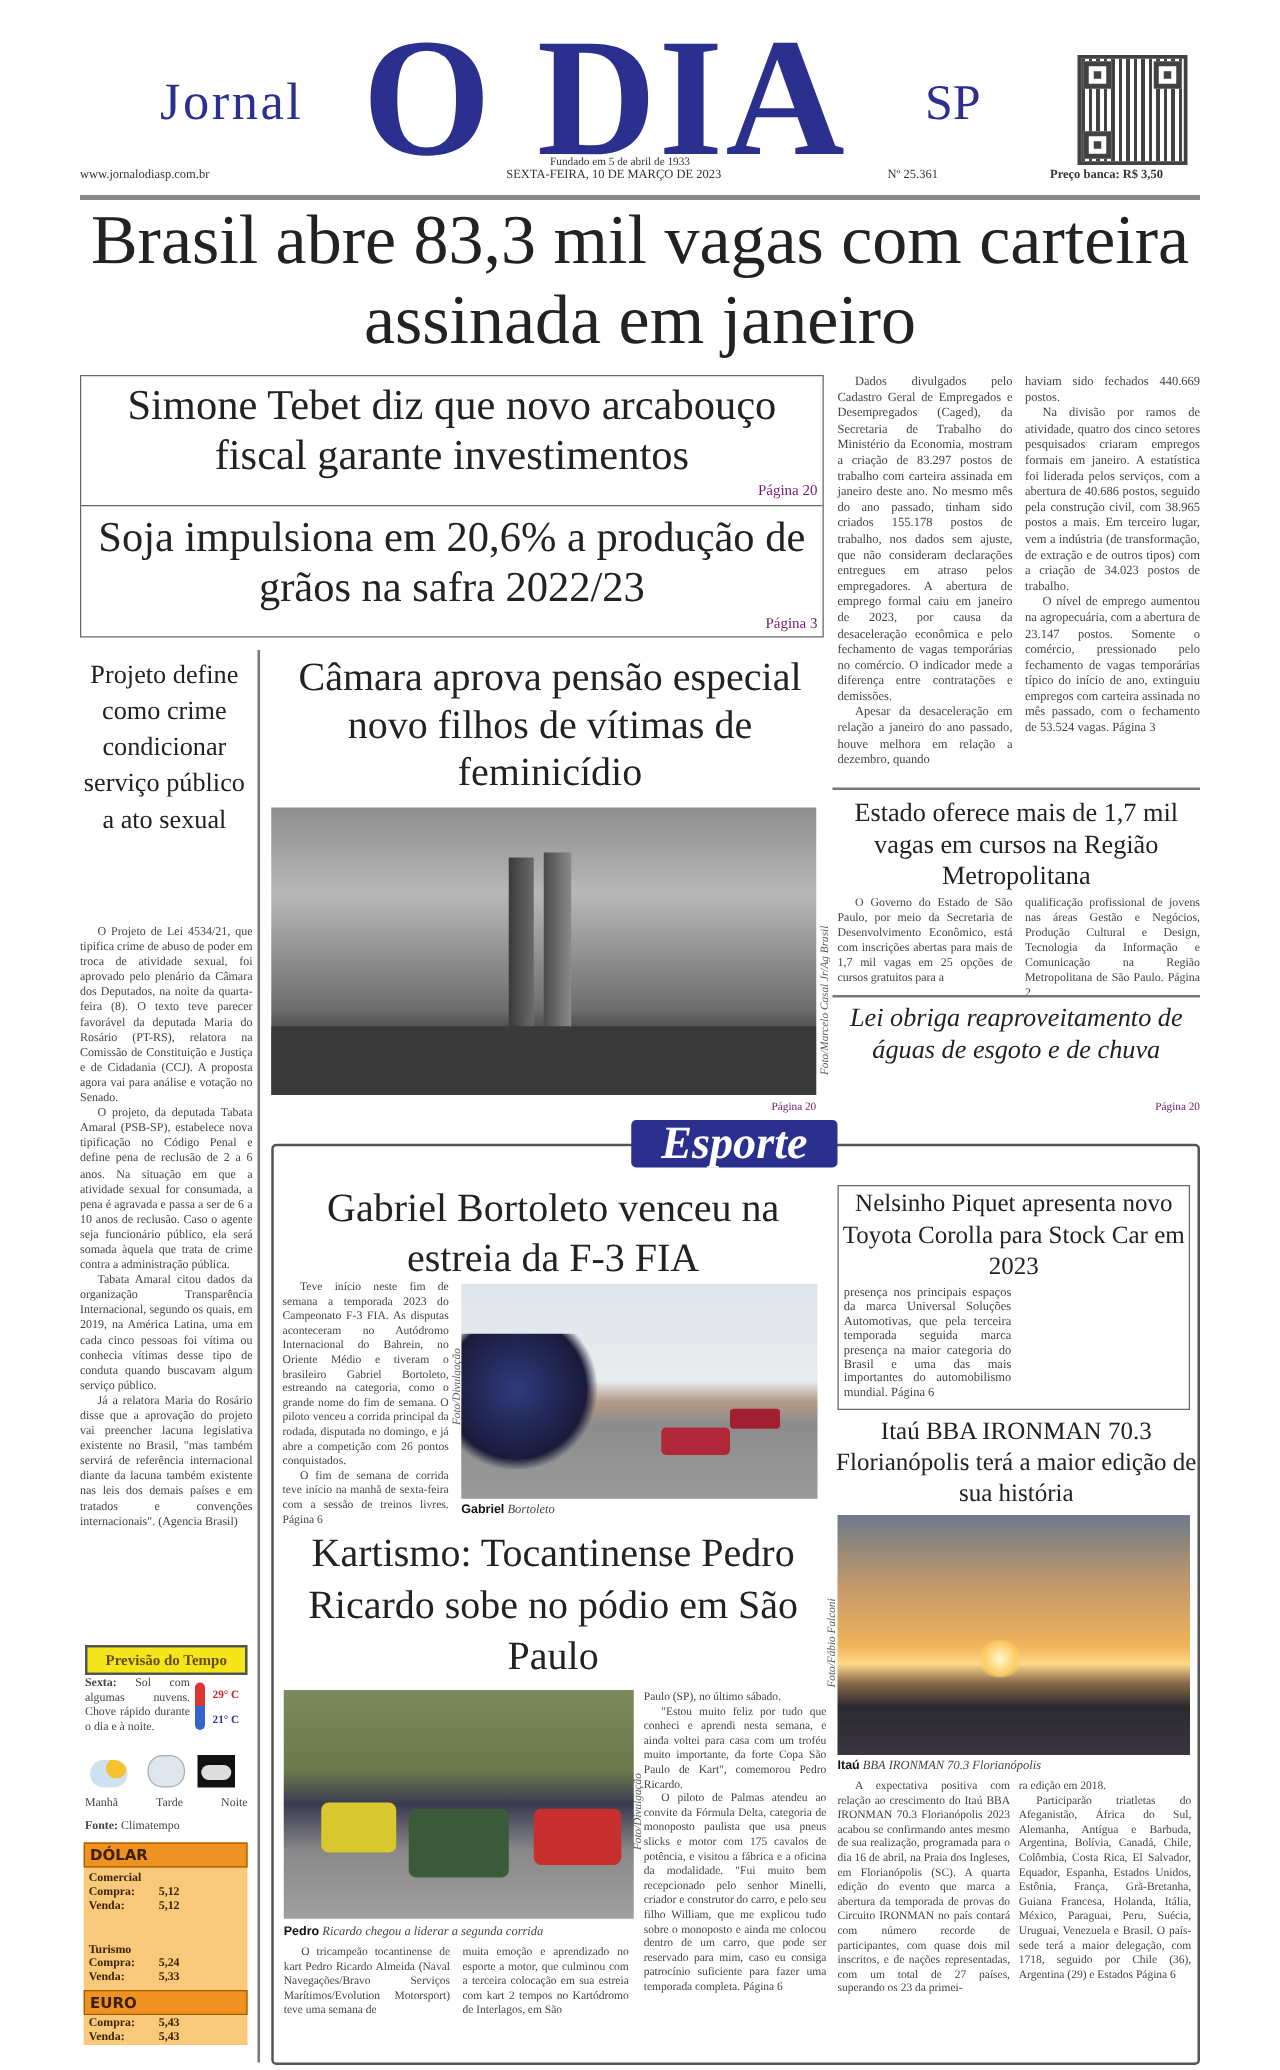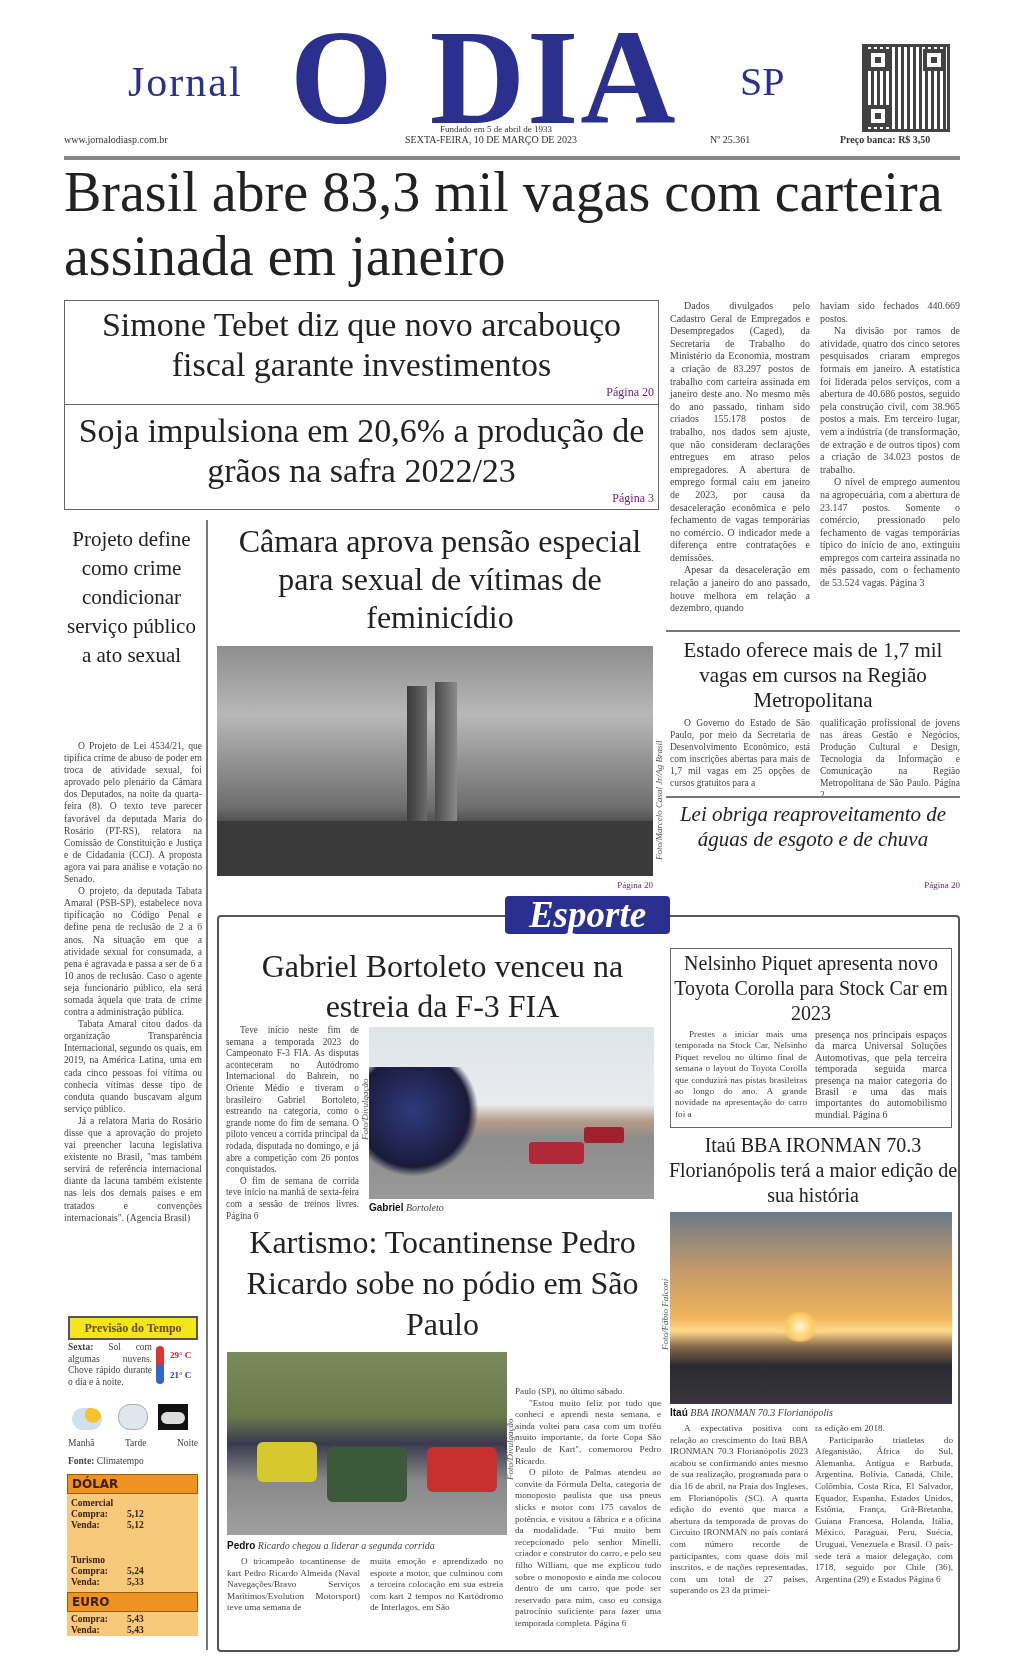--- a/index.html
+++ b/index.html
@@ -7,21 +7,21 @@
 .abs{position:absolute}
 .masthead-jornal{left:128px;top:58px;font-size:42px;color:#2b2f8e;letter-spacing:2px}
 .masthead-odia{left:290px;top:12px;font-size:132px;line-height:132px;color:#2b2f8e;font-weight:bold;letter-spacing:2px;transform:scaleY(1.02)}
 .masthead-sp{left:740px;top:58px;font-size:40px;color:#2b2f8e}
 .qr{left:862px;top:44px;width:88px;height:88px;background:
 repeating-linear-gradient(90deg,#222 0 3px,#fff 3px 6px),#fff;opacity:.85;border:3px solid #222}
 .qr .f{position:absolute;width:22px;height:22px;border:4px solid #222;background:#fff}
 .qr .f::after{content:"";position:absolute;left:4px;top:4px;width:6px;height:6px;background:#222}
 .meta{top:134px;font-size:10px;color:#333}
 .hr-thick{left:64px;width:896px;height:4px;background:#888;top:156px}
-.headline{left:64px;width:896px;top:160px;text-align:left;font-size:56px;line-height:64px;color:#222}
+.headline{left:64px;width:896px;top:160px;text-align:center;font-size:56px;line-height:64px;color:#222}
 .box{border:1.5px solid #666;background:#fff}
 .boxhead{text-align:center;font-size:34px;line-height:40px;color:#222}
 .pg{font-size:12px;text-align:right;color:#701a75}
 .col{font-size:10px;line-height:12.6px;text-align:justify;color:#444;hyphens:auto}
 .col p{text-indent:14px}
 .photo{overflow:hidden}
 .vline{background:#777}
 .cred{font-size:9px;font-style:italic;color:#555;writing-mode:vertical-rl;transform:rotate(180deg)}
 .h2{text-align:center;color:#222}
 .badge{background:#2b2f8e;color:#fff;font-style:italic;font-weight:bold;font-size:37px;text-align:center;border-radius:4px;line-height:38px}
@@ -76,21 +76,21 @@
 
 <div class="abs h2" style="left:64px;top:525px;width:135px;font-size:21px;line-height:29px">Projeto define como crime condicionar serviço público a ato sexual</div>
 <div class="abs col" style="left:64px;top:740px;width:138px;font-size:9.6px;line-height:12.1px">
   <p>O Projeto de Lei 4534/21, que tipifica crime de abuso de poder em troca de atividade sexual, foi aprovado pelo plenário da Câmara dos Deputados, na noite da quarta-feira (8). O texto teve parecer favorável da deputada Maria do Rosário (PT-RS), relatora na Comissão de Constituição e Justiça e de Cidadania (CCJ). A proposta agora vai para análise e votação no Senado.</p>
     <p>O projeto, da deputada Tabata Amaral (PSB-SP), estabelece nova tipificação no Código Penal e define pena de reclusão de 2 a 6 anos. Na situação em que a atividade sexual for consumada, a pena é agravada e passa a ser de 6 a 10 anos de reclusão. Caso o agente seja funcionário público, ela será somada àquela que trata de crime contra a administração pública.</p>
     <p>Tabata Amaral citou dados da organização Transparência Internacional, segundo os quais, em 2019, na América Latina, uma em cada cinco pessoas foi vítima ou conhecia vítimas desse tipo de conduta quando buscavam algum serviço público.</p>
     <p>Já a relatora Maria do Rosário disse que a aprovação do projeto vai preencher lacuna legislativa existente no Brasil, "mas também servirá de referência internacional diante da lacuna também existente nas leis dos demais países e em tratados e convenções internacionais". (Agencia Brasil)</p>
 </div>
 <div class="abs vline" style="left:206px;top:520px;width:2px;height:1130px"></div>
 
-<div class="abs h2" style="left:220px;top:522px;width:440px;font-size:32px;line-height:38px">Câmara aprova pensão especial para sexual de vítimas de feminicídio</div>
+<div class="abs h2" style="left:220px;top:522px;width:440px;font-size:32px;line-height:38px">Câmara aprova pensão especial novo filhos de vítimas de feminicídio</div>
 <div class="abs photo" style="left:217px;top:646px;width:436px;height:230px;background:linear-gradient(180deg,#8e8e8e 0%,#b8b8b8 30%,#6e6e6e 70%,#2a2a2a 85%,#555 100%)">
   <div style="position:absolute;left:190px;top:40px;width:20px;height:160px;background:linear-gradient(90deg,#3a3a3a,#6a6a6a)"></div>
   <div style="position:absolute;left:218px;top:36px;width:22px;height:164px;background:linear-gradient(90deg,#4a4a4a,#8a8a8a)"></div>
   <div style="position:absolute;left:0;top:175px;width:436px;height:55px;background:#3a3a3a"></div>
 </div>
 <div class="abs cred" style="left:654px;top:700px;height:160px">Foto/Marcelo Casal Jr/Ag Brasil</div>
 <div class="abs pg" style="left:560px;top:880px;width:93px;font-size:9px">Página 20</div>
 
 <div class="abs h2" style="left:666px;top:638px;width:294px;font-size:21px;line-height:25px">Estado oferece mais de 1,7 mil vagas em cursos na Região Metropolitana</div>
 <div class="abs col" style="left:670px;top:717px;width:140px;font-size:9.5px;line-height:12px">
@@ -115,23 +115,20 @@
 <div class="abs photo" style="left:369px;top:1027px;width:285px;height:172px;background:linear-gradient(180deg,#dfe4ea 0%,#e8ecee 45%,#b49a88 55%,#8c8c8c 65%,#9a9a9a 100%)">
   <div style="position:absolute;left:0;top:40px;width:110px;height:110px;background:radial-gradient(circle at 40% 40%,#2e3b7d,#1a1a3a 60%,transparent 70%)"></div>
   <div style="position:absolute;left:160px;top:115px;width:55px;height:22px;background:#b0283a;border-radius:4px"></div>
   <div style="position:absolute;left:215px;top:100px;width:40px;height:16px;background:#a02030;border-radius:3px"></div>
 </div>
 <div class="abs caption" style="left:369px;top:1202px"><b>Gabriel</b> <i>Bortoleto</i></div>
 
 <div class="abs box" style="left:670px;top:948px;width:282px;height:180px;border:1.5px solid #666">
   <div class="h2" style="font-size:20px;line-height:25px;padding-top:2px">Nelsinho Piquet apresenta novo Toyota Corolla para Stock Car em 2023</div>
   <div style="display:flex;gap:8px;padding:3px 4px 0">
-    <div class="col" style="width:134px;font-size:9.2px;line-height:11.4px">
-        <p>Prestes a iniciar mais uma temporada na Stock Car, Nelsinho Piquet revelou no último final de semana o layout do Toyota Corolla que conduzirá nas pistas brasileiras ao longo do ano. A grande novidade na apresentação do carro foi a</p>
-      </div>
     <div class="col" style="width:134px;font-size:10px;line-height:11.4px">
         <p style="text-indent:0">presença nos principais espaços da marca Universal Soluções Automotivas, que pela terceira temporada seguida marca presença na maior categoria do Brasil e uma das mais importantes do automobilismo mundial.     Página 6</p>
       </div>
   </div>
 </div>
 
 <div class="abs h2" style="left:666px;top:1133px;width:294px;font-size:20px;line-height:25px">Itaú BBA IRONMAN 70.3 Florianópolis terá a maior edição de sua história</div>
 <div class="abs cred" style="left:660px;top:1230px;height:120px">Foto/Fábio Falconi</div>
 <div class="abs photo" style="left:670px;top:1212px;width:282px;height:192px;background:linear-gradient(180deg,#6e7a8a 0%,#c49a6a 30%,#f0b45a 55%,#ffd98a 62%,#8a6a4a 70%,#2a2a30 80%,#3a3540 100%)">
   <div style="position:absolute;left:110px;top:100px;width:40px;height:30px;border-radius:50%;background:radial-gradient(circle,#fff8d0,#ffcc66 50%,transparent 70%)"></div>
@@ -154,21 +151,21 @@
   <div style="position:absolute;left:200px;top:95px;width:70px;height:45px;background:#c83030;border-radius:6px"></div>
 </div>
 <div class="abs cred" style="left:505px;top:1380px;height:100px">Foto/Divulgação</div>
 <div class="abs caption" style="left:227px;top:1540px"><b>Pedro</b> <i>Ricardo chegou a liderar a segunda corrida</i></div>
 <div class="abs col" style="left:227px;top:1556px;width:133px;font-size:9.2px;line-height:11.6px">
     <p>O tricampeão tocantinense de kart Pedro Ricardo Almeida (Naval Navegações/Bravo Serviços Marítimos/Evolution Motorsport) teve uma semana de</p>
   </div>
 <div class="abs col" style="left:370px;top:1556px;width:133px;font-size:9.2px;line-height:11.6px">
     <p style="text-indent:0">muita emoção e aprendizado no esporte a motor, que culminou com a terceira colocação em sua estreia com kart 2 tempos no Kartódromo de Interlagos, em São</p>
   </div>
-<div class="abs col" style="left:515px;top:1386px;width:146px;font-size:9.2px;line-height:11.6px">
+<div class="abs col" style="left:515px;top:1352px;width:146px;font-size:9.2px;line-height:11.6px">
     <p style="text-indent:0">
       <span style="display: block;">Paulo (SP), no último sábado.</span>
       <span style="display: block; text-indent: 14px;">"Estou muito feliz por tudo que conheci e aprendi nesta semana, e ainda voltei para casa com um troféu muito importante, da forte Copa São Paulo de Kart", comemorou Pedro Ricardo.</span>
       <span style="display: block; text-indent: 14px;">O piloto de Palmas atendeu ao convite da Fórmula Delta, categoria de monoposto paulista que usa pneus slicks e motor com 175 cavalos de potência, e visitou a fábrica e a oficina da modalidade. "Fui muito bem recepcionado pelo senhor Minelli, criador e construtor do carro, e pelo seu filho William, que me explicou tudo sobre o monoposto e ainda me colocou dentro de um carro, que pode ser reservado para mim, caso eu consiga patrocínio suficiente para fazer uma temporada completa.   Página 6</span>
     </p>
   </div>
 
 <div class="abs weather-title" style="left:68px;top:1316px;width:130px">Previsão do Tempo</div>
 <div class="abs col" style="left:68px;top:1342px;width:84px;font-size:9.5px;line-height:11.5px"><b>Sexta:</b> <span>Sol com algumas nuvens. Chove rápido durante o dia e à noite.</span></div>
 <div class="abs" style="left:156px;top:1346px;width:8px;height:38px;background:linear-gradient(180deg,#d33 0%,#d33 50%,#36c 50%);border-radius:4px"></div>

